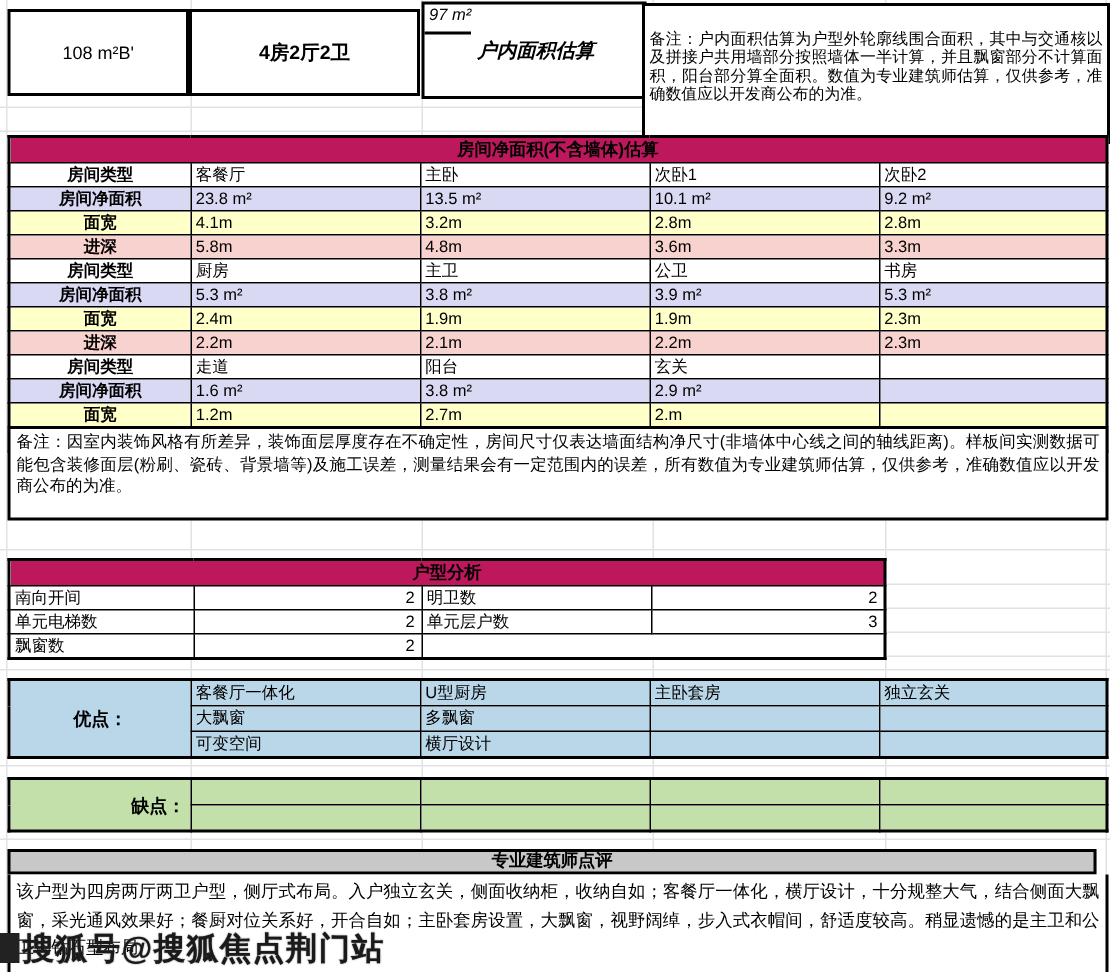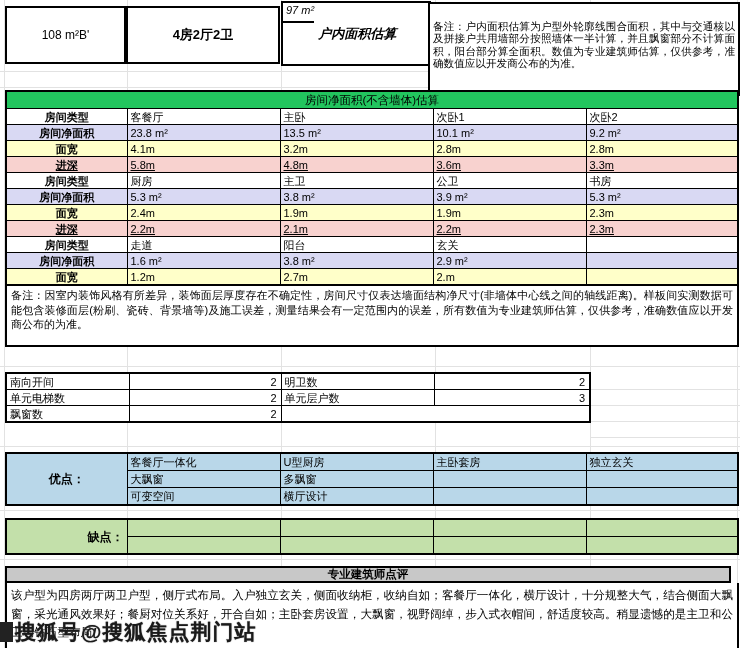--- a/index.html
+++ b/index.html
@@ -17,25 +17,25 @@
   .t-inner{left:281px;top:1px;width:146px;height:61px;flex-direction:row;align-items:stretch;justify-content:flex-start;font-style:italic;}
   .t-inner .sub-top{height:17px;border-bottom:2px solid #000;font-size:11px;padding:1px 0 0 3px;}
   .t-inner .sub-bottom{flex:1;display:flex;align-items:center;padding-left:4px;font-size:13px;font-weight:bold;}
   .t-note{left:428px;top:2px;width:302px;height:58px;border:2px solid #000;align-items:flex-start;justify-content:flex-start;
           font-size:10.6px;line-height:12.3px;padding:16px 3px;text-align:justify;}
 
   
   table{border-collapse:collapse;table-layout:fixed;z-index:1;position:absolute;background:#fff;}
   td,th{border:1px solid #000;font-size:11px;padding:0 3px;height:15px;line-height:14px;
         overflow:hidden;white-space:nowrap;font-weight:normal;text-align:left;}
-  .ttl{background:#22c55e;text-align:center;font-weight:normal;font-size:11.5px;height:16px;}
+  .ttl{background:#be185d;text-align:center;font-weight:bold;font-size:11.5px;height:16px;}
   .rlabel{font-weight:bold;text-align:center;}
   .r-area td{background:#d9d9f3;}
   .r-width td{background:#ffffc9;}
-  .r-depth td{background:#f8d2cf;text-decoration:underline;}
+  .r-depth td{background:#f8d2cf;}
   .room-table{left:5px;top:90px;width:734px;border:2px solid #000;}
   .note-box{position:absolute;z-index:1;left:5px;top:284px;width:722px;height:55px;background:#fff;
             border:2px solid #000;font-size:11px;line-height:14.6px;padding:2px 4px;text-align:justify;}
   .analysis-table{left:5px;top:372px;width:586px;border:2px solid #000;}
   .analysis-table td.val{text-align:right;padding-right:4px;}
   td.blank{border:none;background:transparent;}
   .pros-table{left:5px;top:452px;width:734px;border:2px solid #000;}
   .pros-table td{background:#b9d7e9;height:16px;}
   .pros-table td.seclabel{font-weight:bold;text-align:center;font-size:12px;}
   .cons-table{left:5px;top:518px;width:734px;border:2px solid #000;}
@@ -186,20 +186,23 @@
   <div class="note-box">备注：因室内装饰风格有所差异，装饰面层厚度存在不确定性，房间尺寸仅表达墙面结构净尺寸(非墙体中心线之间的轴线距离)。样板间实测数据可能包含装修面层(粉刷、瓷砖、背景墙等)及施工误差，测量结果会有一定范围内的误差，所有数值为专业建筑师估算，仅供参考，准确数值应以开发商公布的为准。</div>
 
   <table class="analysis-table">
     <colgroup>
         <col style="width:123px">
         <col style="width:152px">
         <col style="width:153px">
         <col>
       </colgroup>
     <tbody>
+        <tr>
+      <td class="ttl" colspan="4">户型分析</td>
+    </tr>
     <tr>
       <td>南向开间</td>
       <td class="val">2</td>
       <td>明卫数</td>
       <td class="val">2</td>
     </tr>
     <tr>
       <td>单元电梯数</td>
       <td class="val">2</td>
       <td>单元层户数</td>

